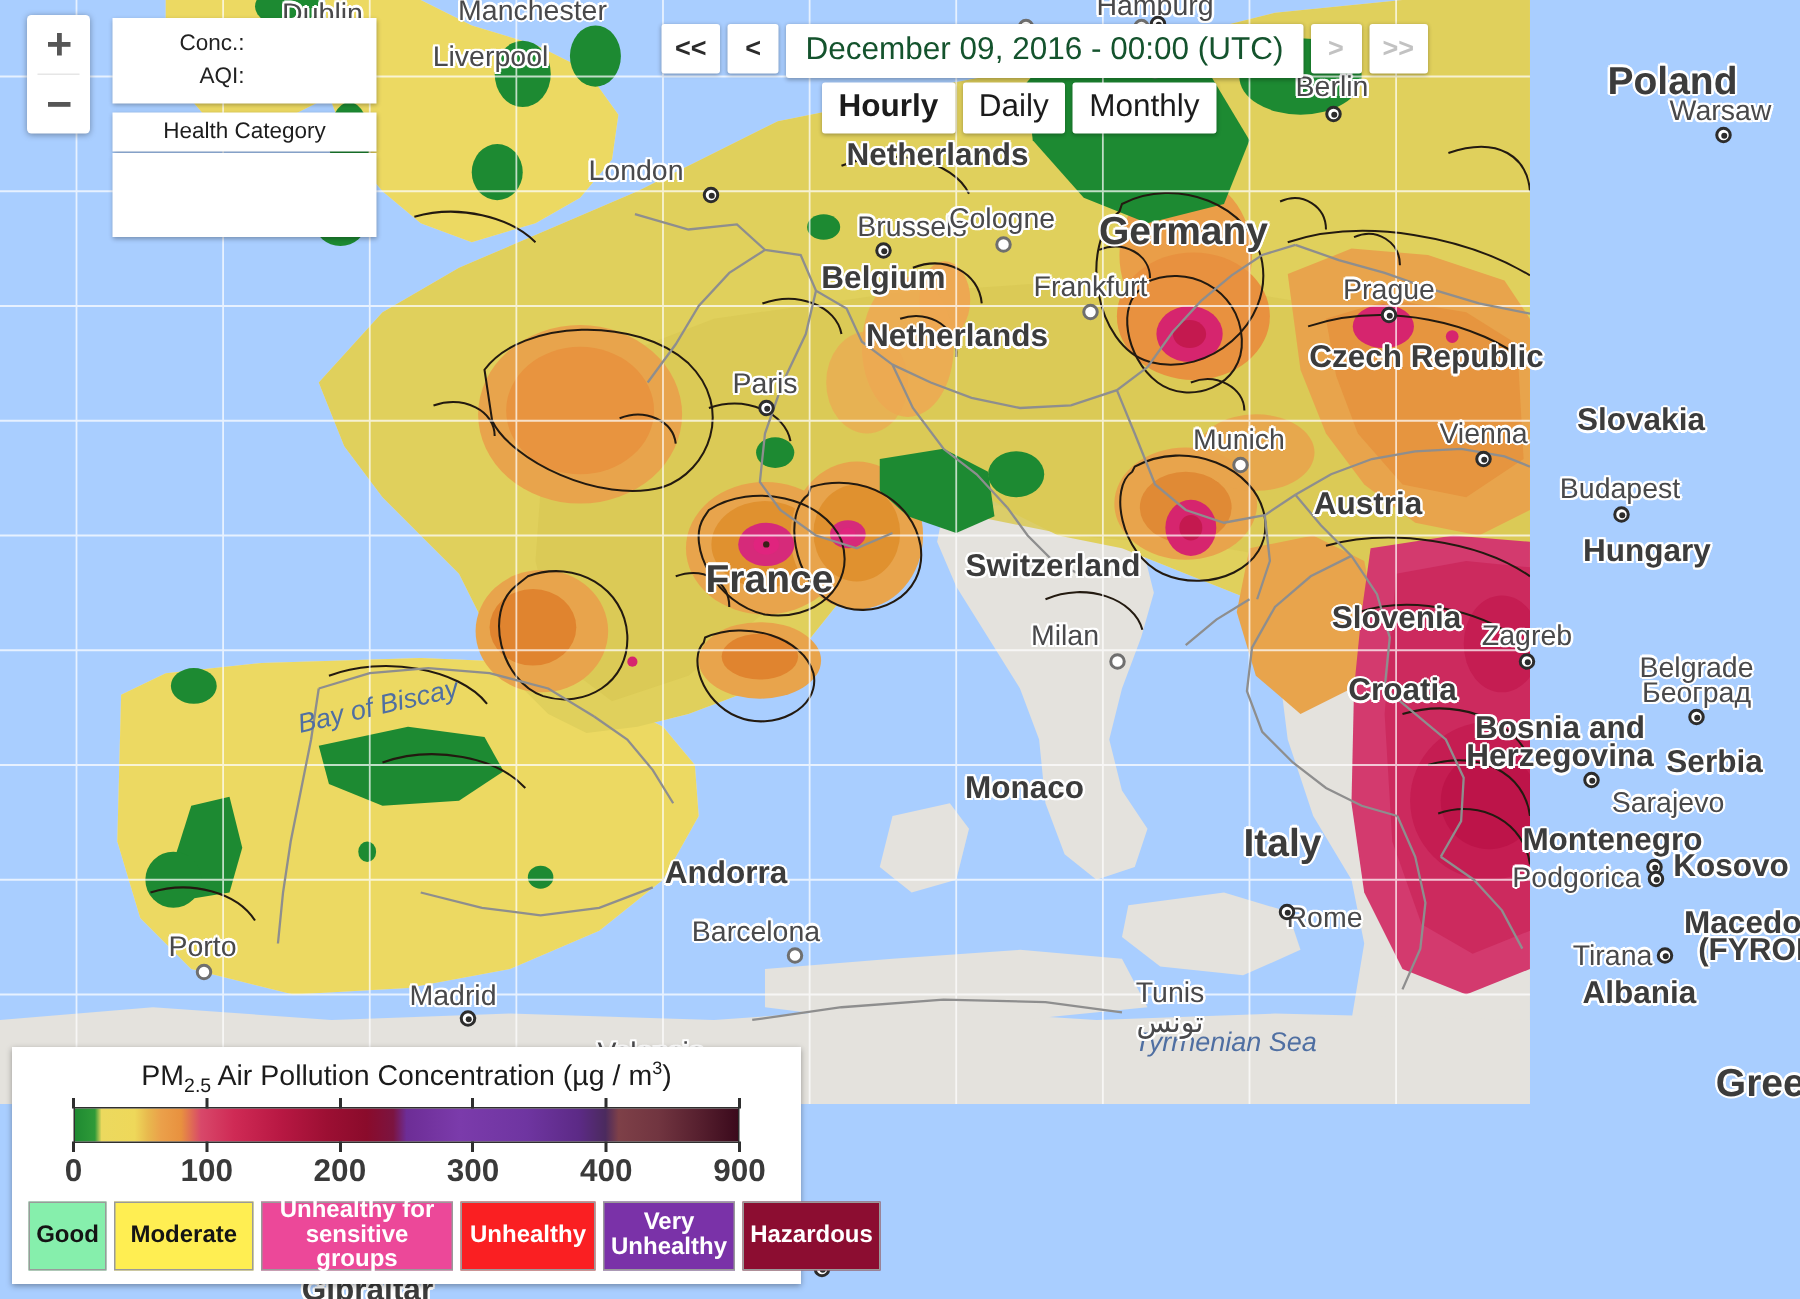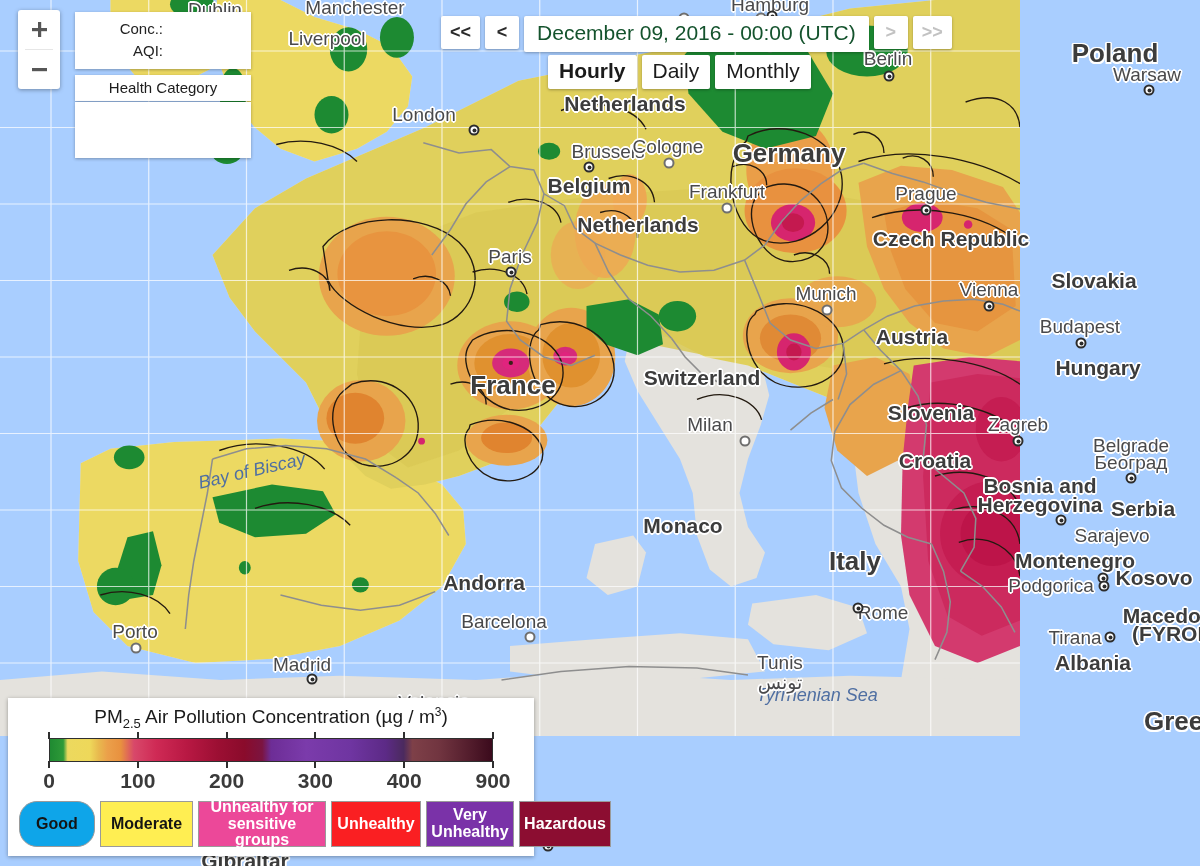--- a/index.html
+++ b/index.html
@@ -670,21 +670,21 @@
       </div>
     <div id="cb-labels">
         <span style="left: 0%;">0</span>
         <span style="left: 20%;">100</span>
         <span style="left: 40%;">200</span>
         <span style="left: 60%;">300</span>
         <span style="left: 80%;">400</span>
         <span style="left: 100%;">900</span>
       </div>
     <div id="cat-row">
-        <div class="cat-swatch" style="background: #0ea5e9; color: rgb(20, 20, 20); width: 76px; border-radius: 18px;">Good</div>
+        <div class="cat-swatch" style="background: #86efac; color: rgb(20, 20, 20); width: 52px;">Good</div>
         <div class="cat-swatch" style="background: rgb(255, 238, 82); color: rgb(20, 20, 20); width: 93px;">Moderate</div>
         <div class="cat-swatch" style="background: #ec4899; color: rgb(255, 255, 255); width: 128px;">Unhealthy for<br>sensitive groups</div>
         <div class="cat-swatch" style="background: rgb(250, 31, 34); color: rgb(255, 255, 255); width: 90px;">Unhealthy</div>
         <div class="cat-swatch" style="background: rgb(122, 50, 168); color: rgb(255, 255, 255); width: 88px;">Very<br>Unhealthy</div>
         <div class="cat-swatch" style="background: rgb(140, 13, 49); color: rgb(255, 255, 255); width: 92px;">Hazardous</div>
       </div>
   </div>
 
 </div>
 

